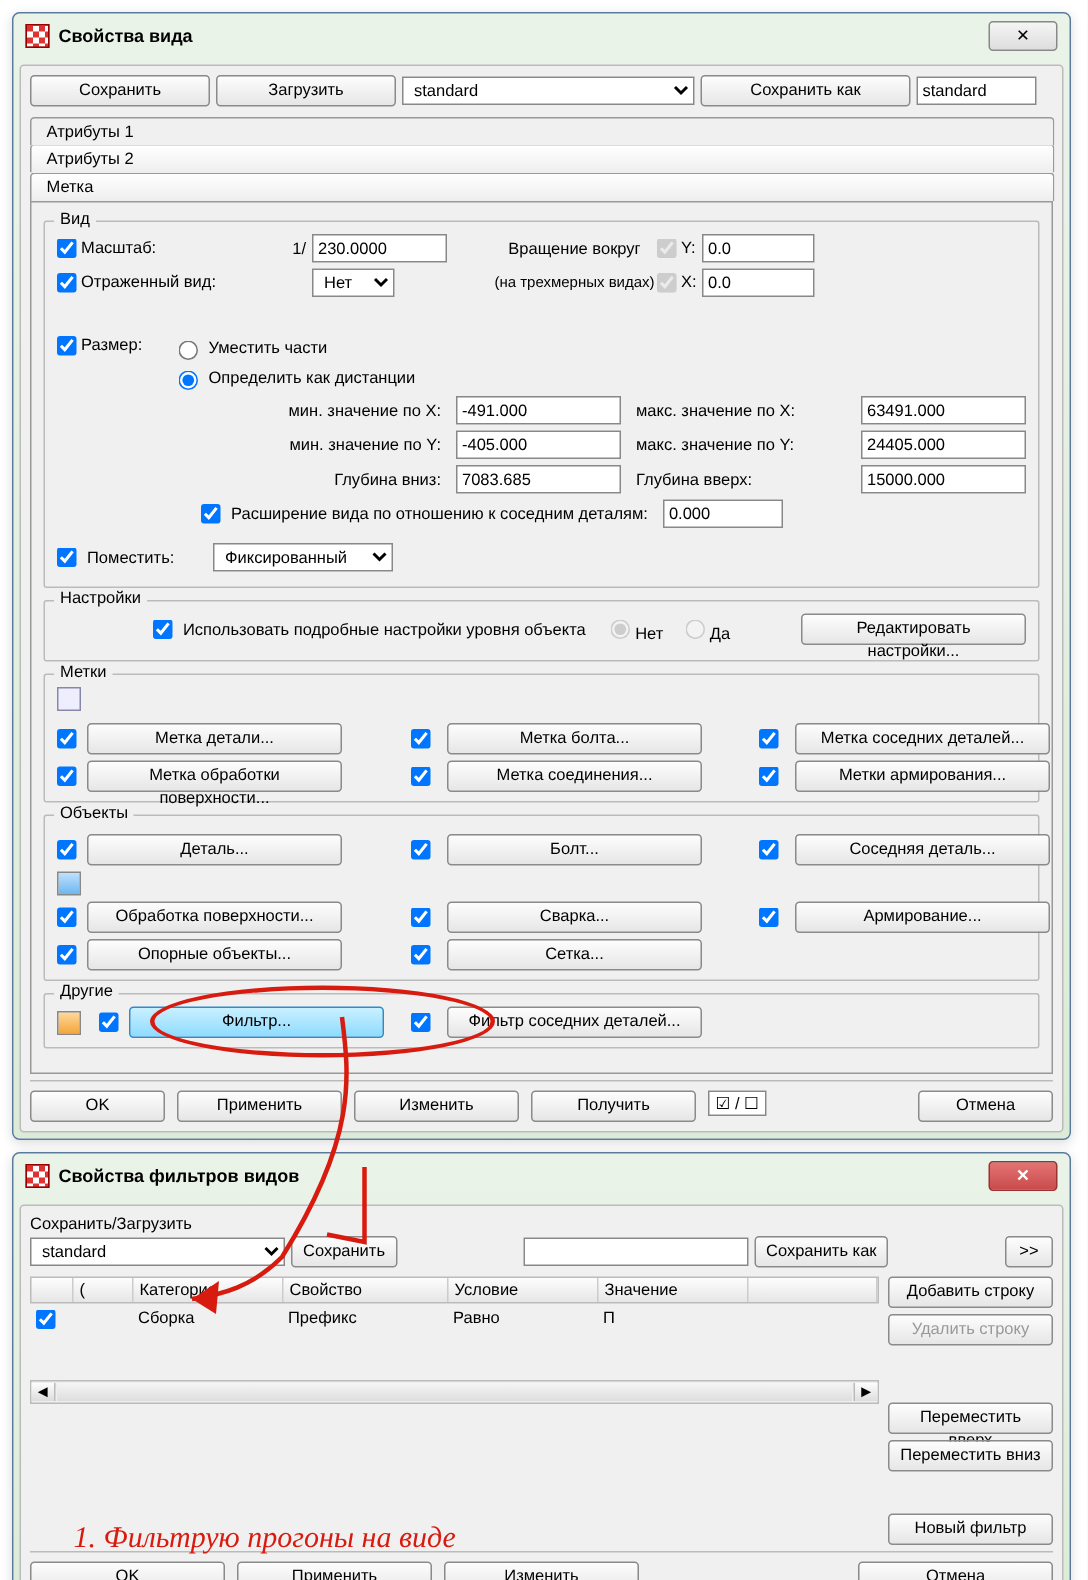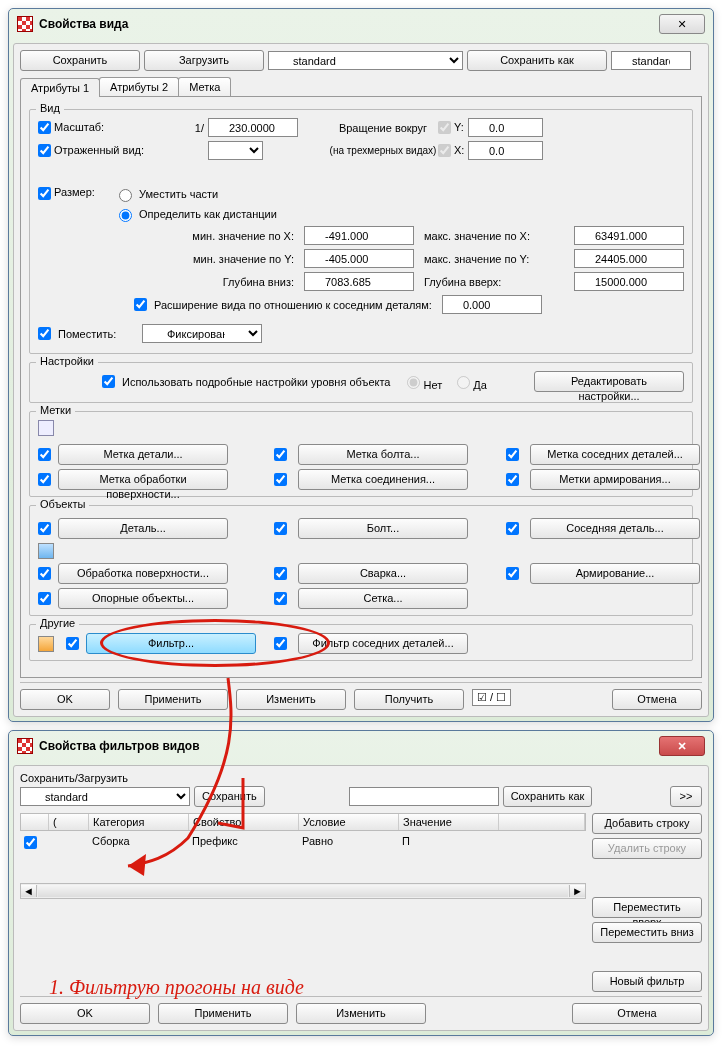--- a/index.html
+++ b/index.html
@@ -62,27 +62,27 @@
   }
   .btn.wide { width: 120px; }
   .btn.w160 { width: 170px; }
   .btn.highlight {
     background: linear-gradient(#c9f0ff,#8edbff);
     border-color:#2a8ccc;
   }
   input[type=text], select {
     border: 1px solid #888;
     background: #fff;
-    padding: 1px 20px;
+    padding: 1px 3px;
     font-size: 11px;
     height: 19px;
   }
   input[type=checkbox] { margin: 0 3px 0 0; vertical-align: middle; }
   .row { display: flex; align-items: center; gap: 4px; margin-bottom: 4px; }
-  .tabbar { display:flex; margin: 6px 0 0 0; }
+  .tabbar { display:flex; margin: 6px 0 0 0; flex-direction: column; }
   .tab {
     border:1px solid #999; border-bottom:none;
     background: linear-gradient(#fff,#eee);
     padding: 3px 10px; margin-right:-1px;
     border-radius: 3px 3px 0 0;
     cursor:pointer;
   }
   .tab.active { background:#f0f0f0; position:relative; top:1px; }
   .tabbody { border:1px solid #999; background:#f0f0f0; padding:8px; }
   .group {
@@ -208,21 +208,21 @@
               <input type="text" value="24405.000" style="">
 
               <span style="text-align:right">Глубина вниз:</span>
               <input type="text" value="7083.685" style="">
               <span>Глубина вверх:</span>
               <input type="text" value="15000.000" style="">
             </div>
             <div class="row" style="margin-left:20px; margin-top:4px;">
               <input type="checkbox" checked="" style="">
               <span>Расширение вида по отношению к соседним деталям:</span>
-              <input type="text" style="width: 100px; margin-left: 6px;" value="0.000">
+              <input type="text" style="width: 80px; margin-left: 6px;" value="0.000">
             </div>
           </div>
         </div>
 
         <div class="row" style="margin-top:6px;">
           <input type="checkbox" checked="" style="">
           <span class="lbl" style="width:80px">Поместить:</span>
           <select style="width:120px"><option>Фиксированный</option></select>
         </div>
       </div>

